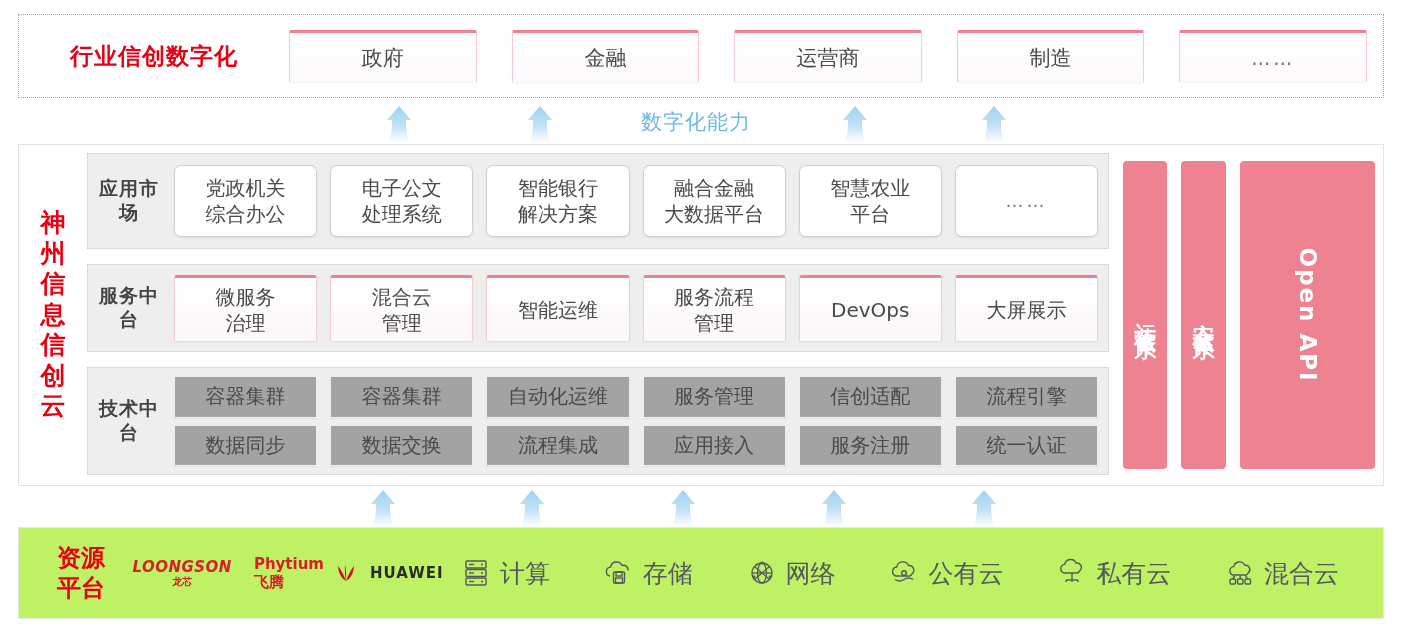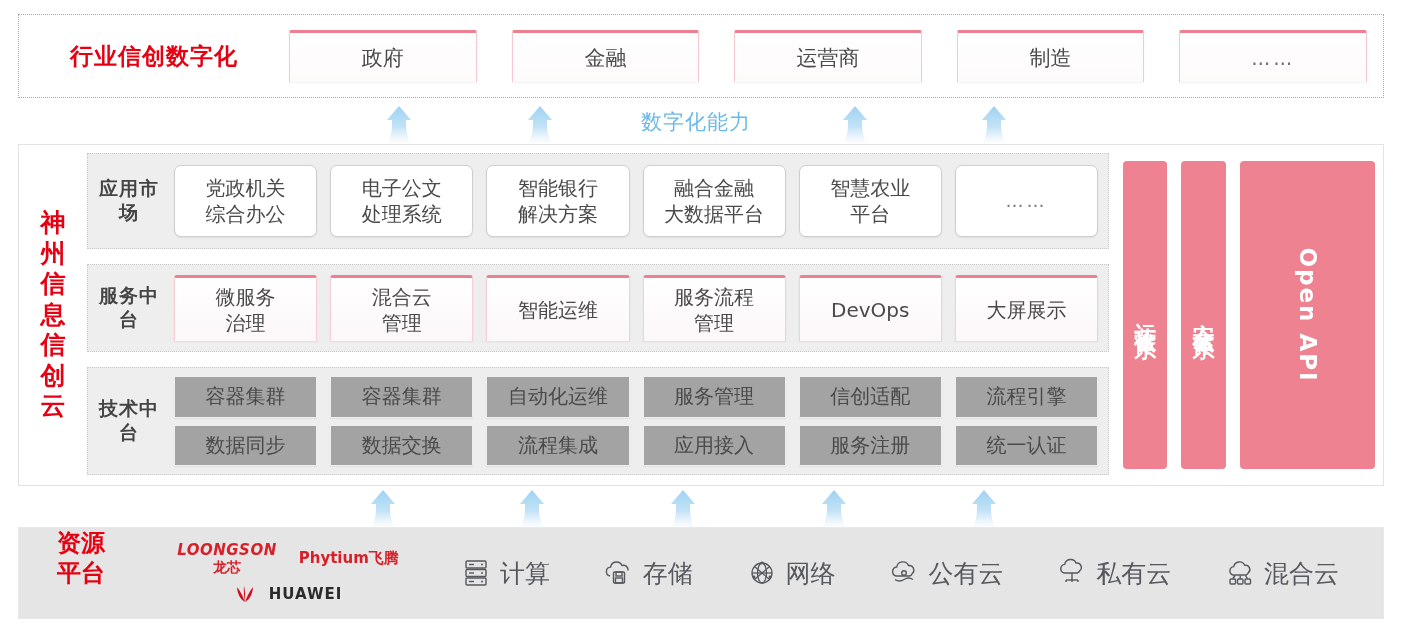--- a/index.html
+++ b/index.html
@@ -225,48 +225,48 @@
     font-size: 23px;
     letter-spacing: 2px;
   }
 
   
   .resource-panel {
     position: absolute;
     left: 18px; top: 527px;
     width: 1366px; height: 92px;
     border: 1px solid #e8e8e8;
-    background: #e5e5e5;
-    display: flex;
+    background: #bef264;
+    display: flex;
+    align-items: center;
   }
   .res-title {
     width: 124px;
     flex: none;
     text-align: center;
     color: #e60012;
     font-size: 24px;
     font-weight: bold;
     line-height: 1.25;
   }
   .res-logos {
     width: 290px;
     flex: none;
     display: flex;
-    flex-direction: column;
     align-items: center;
     justify-content: center;
     gap: 11px;
   }
   .logo-row { display: flex; align-items: center; justify-content: center; gap: 22px; }
   .logo-loongson { display: flex; flex-direction: column; align-items: center; line-height: 1; }
   .logo-loongson .ls-en {
     color: #d8202a; font-weight: bold; font-size: 15px;
     font-style: italic; letter-spacing: 0.5px;
   }
-  .logo-loongson .ls-cn { color: #d8202a; font-size: 14px; font-weight: bold; margin-top: 2px; }
+  .logo-loongson .ls-cn { color: #d8202a; font-size: 10px; font-weight: bold; margin-top: 2px; }
   .logo-phytium { color: #d8202a; font-weight: bold; font-size: 15px; letter-spacing: 0px; }
   .logo-huawei { display: flex; align-items: center; gap: 13px; }
   .logo-huawei .hw-text { color: #2b2b2b; font-weight: bold; font-size: 15px; letter-spacing: 1px; }
 
   .res-items {
     flex: 1;
     display: flex;
     align-items: center;
     justify-content: space-around;
     padding-right: 18px;

